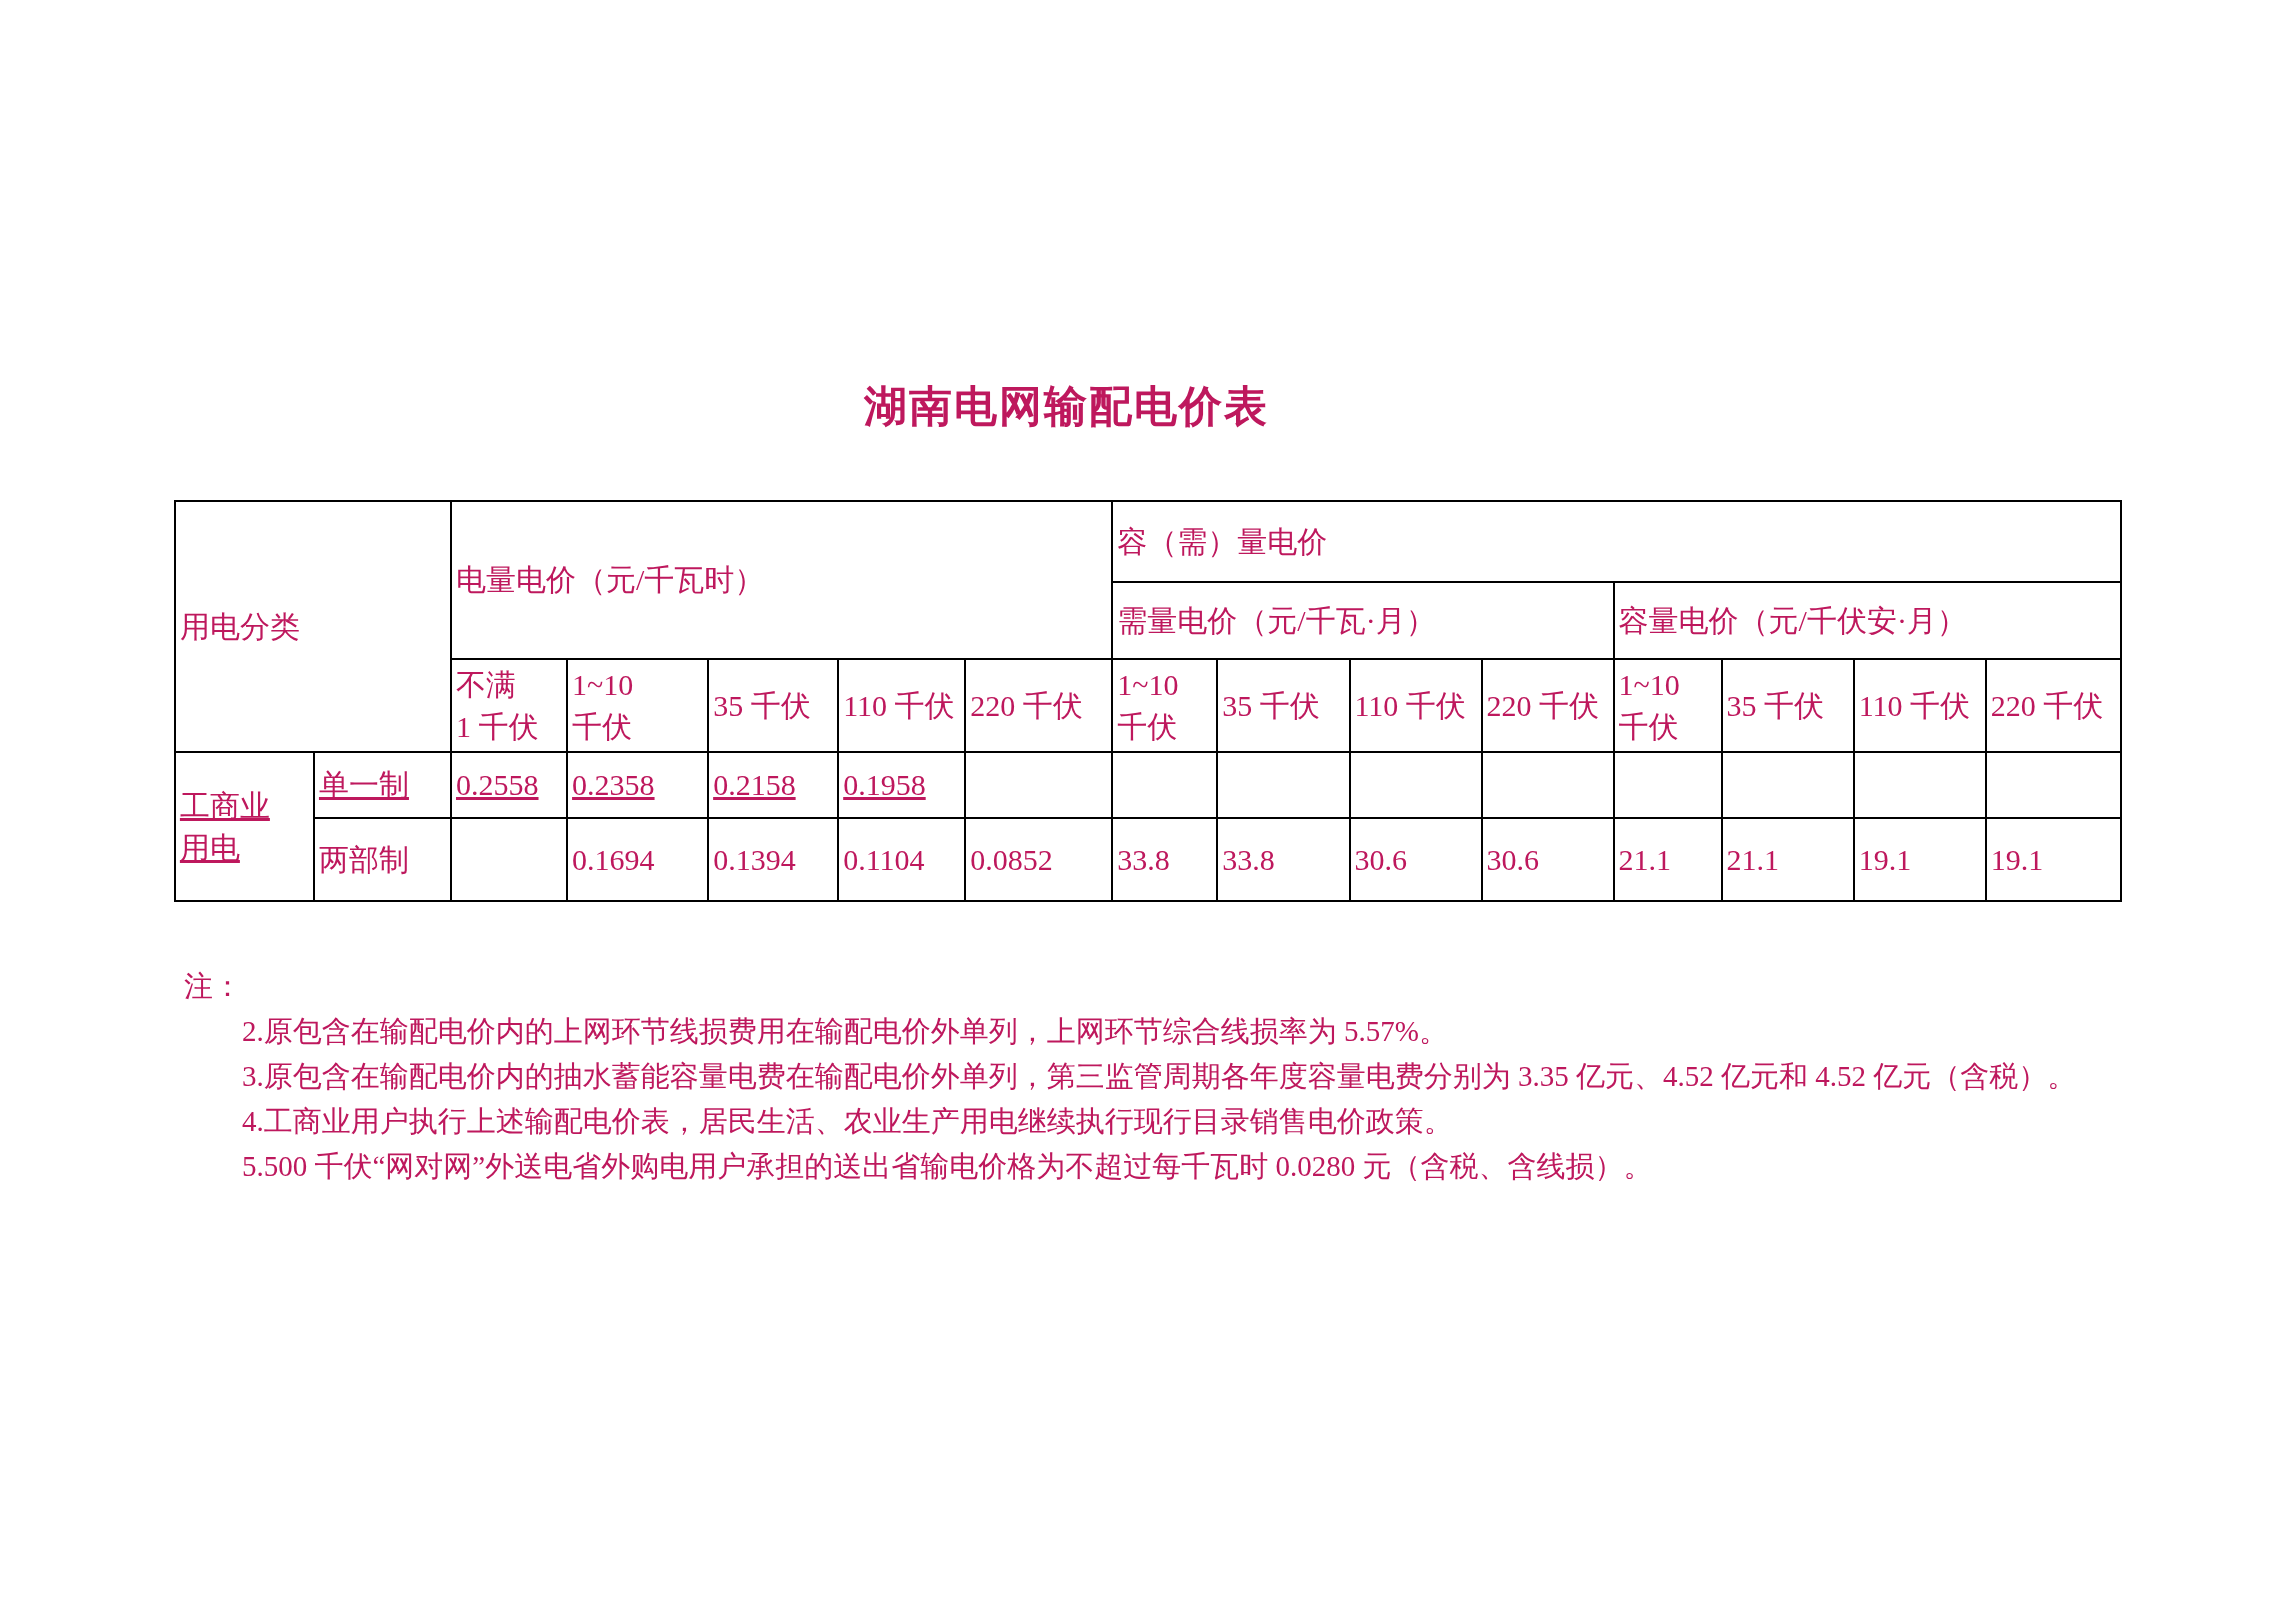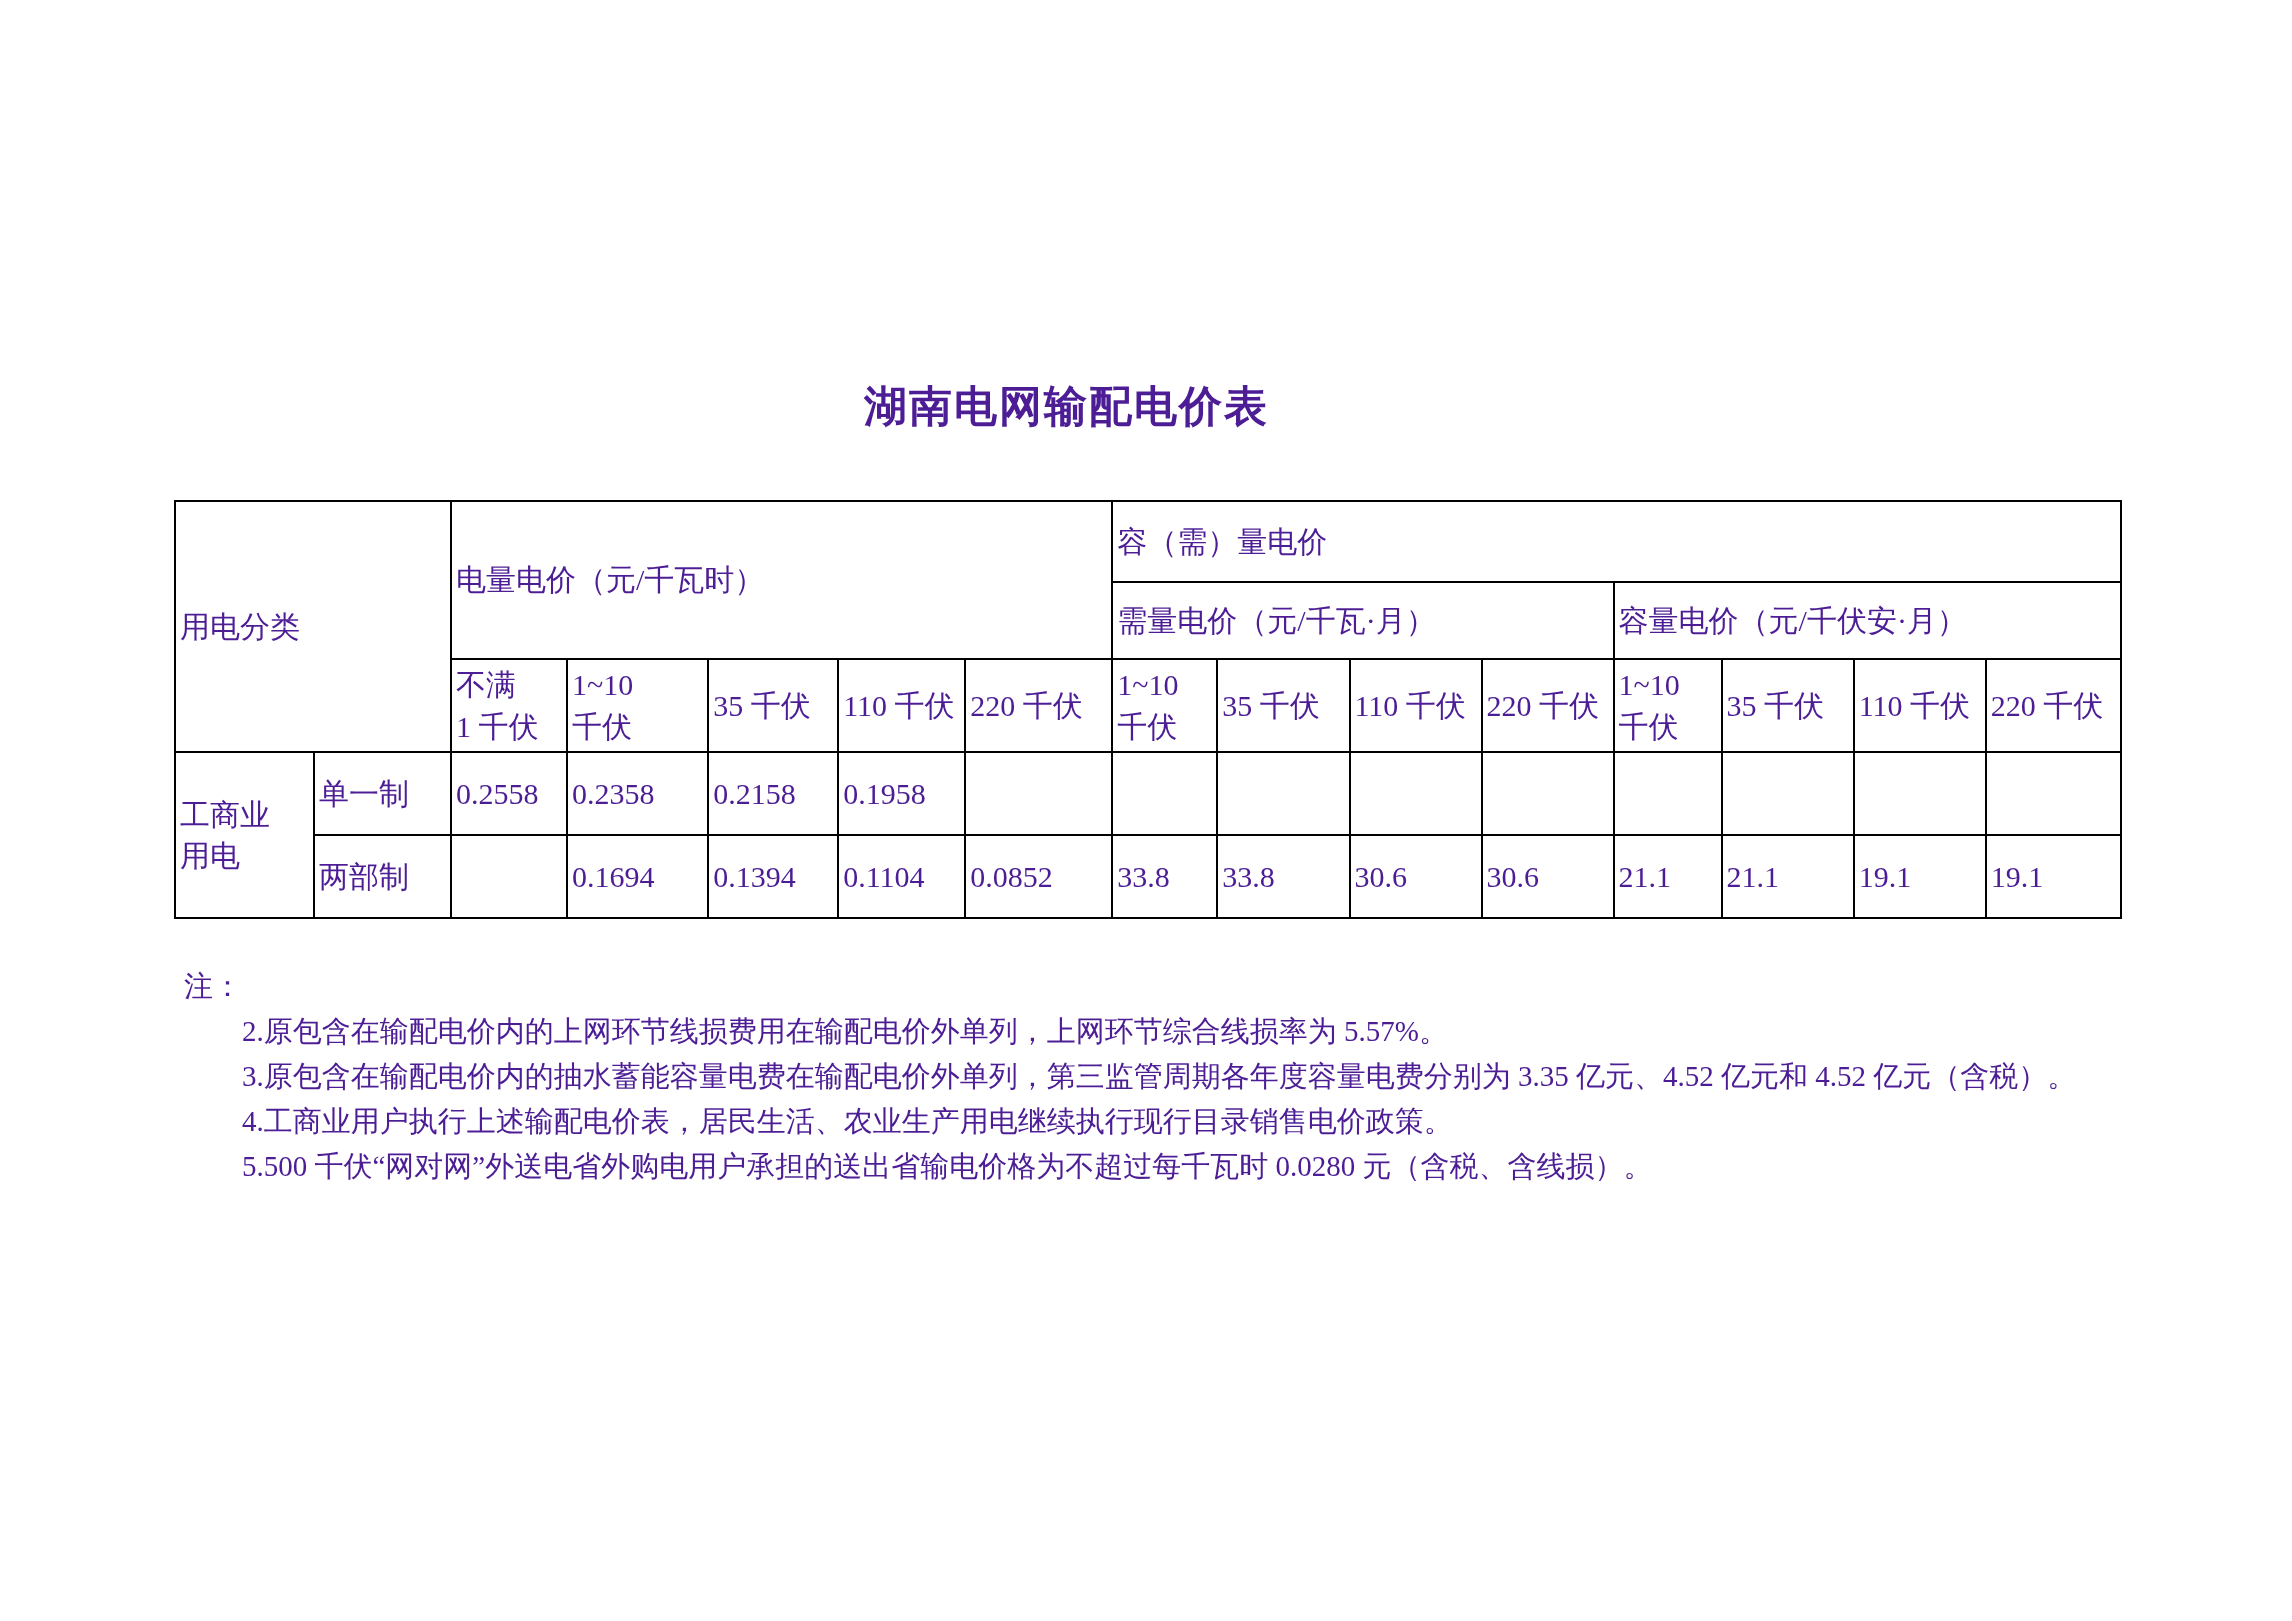--- a/index.html
+++ b/index.html
@@ -1,21 +1,21 @@
 <!DOCTYPE html>
 <html><head>
 <meta charset="utf-8">
 <style>
   html, body { margin: 0; padding: 0; background: #ffffff; }
   .page {
     position: relative;
     width: 2293px;
     height: 1621px;
     background: #ffffff;
-    color: #4c1d95;
+    color: #be185d;
     font-family: "Liberation Serif", "DejaVu Serif", serif;
     overflow: hidden;
   }
   .doc-title {
     position: absolute;
     top: 378px;
     left: 0;
     width: 2133px;
     text-align: center;
     font-size: 43px;
@@ -38,21 +38,21 @@
     text-align: left;
     vertical-align: middle;
     font-size: 30px;
     line-height: 1.38;
     white-space: pre-line;
     overflow: hidden;
   }
   tr.hr1 { height: 81px; }
   tr.hr2 { height: 77px; }
   tr.hr3 { height: 93px; padding-left: 8px; }
-  tr.br1 { height: 83px; }
+  tr.br1 { height: 66px; text-decoration: underline; }
   tr.br2 { height: 83px; }
   tr.thick-top td { border-top-width: 2.9px; margin-top: 39px; }
   .notes {
     position: absolute;
     left: 184px;
     top: 964px;
     display: grid;
     grid-template-columns: max-content auto;
     font-size: 29px;
     line-height: 45px;

